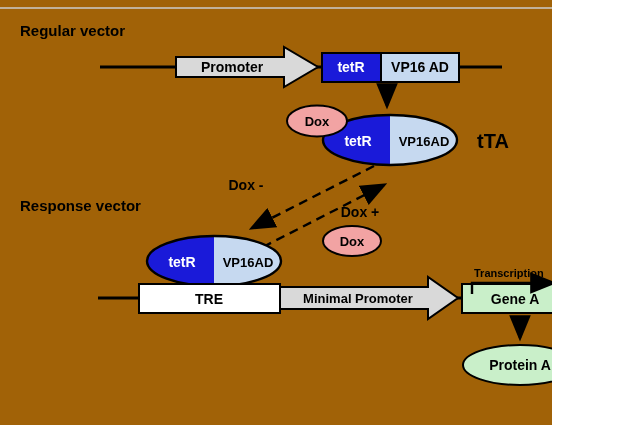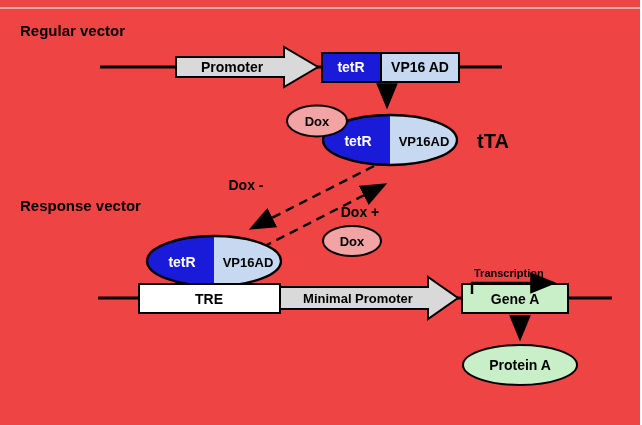--- a/index.html
+++ b/index.html
@@ -2,23 +2,23 @@
 <html><head>
 <meta charset="utf-8">
 <style>
   html, body {
     margin: 0;
     padding: 0;
     background: #ffffff;
   }
   .canvas {
     position: relative;
-    width: 640px;
+    width: 552px;
     height: 425px;
-    background: #ef4444;
+    background: #a16207;
     overflow: hidden;
     text-decoration: underline;
   }
   svg text {
     font-family: "Liberation Sans", sans-serif;
     font-weight: bold;
     fill: #000000;
   }
   .t-section { font-size: 15px; }
   .t-shape   { font-size: 14px; }

